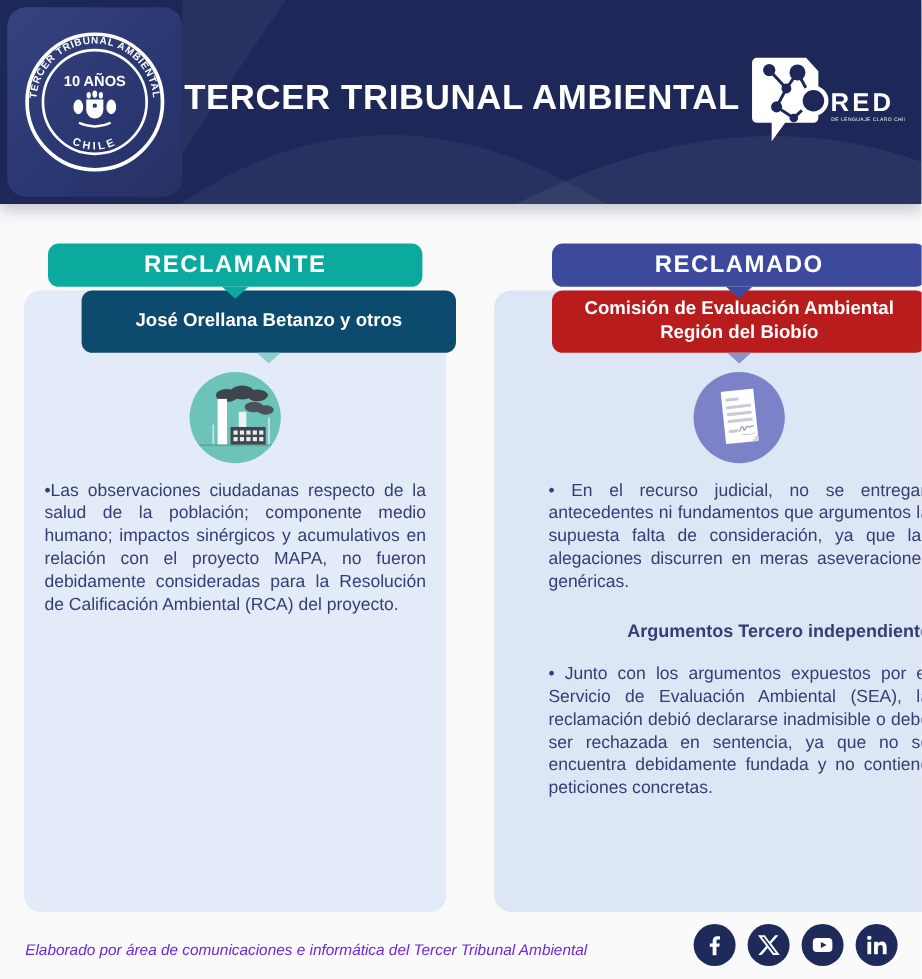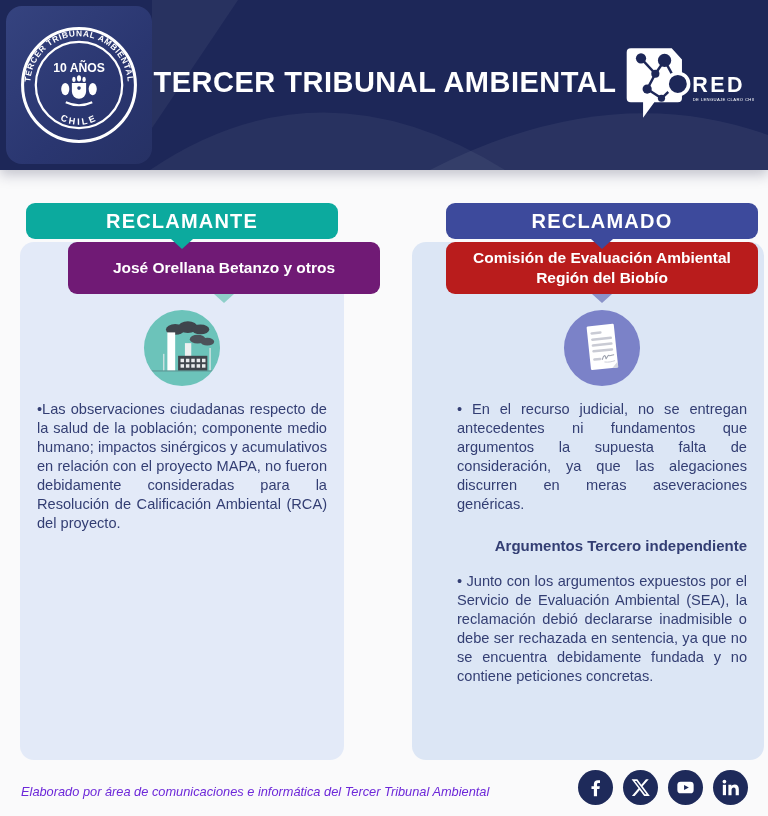--- a/index.html
+++ b/index.html
@@ -20,21 +20,21 @@
   }
   .seal { position:absolute; left:12px; top:18px; width:122px; height:122px; }
   .header-title {
     position:absolute; left:152px; right:150px; top:66px; margin:0;
     text-align:center; color:#ffffff; font-size:29px; font-weight:bold;
     letter-spacing:.5px; white-space:nowrap;
   }
   .red-logo { position:absolute; right:14px; top:42px; width:140px; height:88px; }
 
   
-  .col { position:absolute; top:203px; width:324px; height:557px; }
+  .col { position:absolute; top:203px; width:352px; height:557px; }
   .col-left  { left:20px; }
   .col-right { left:412px;padding-left:28px; }
   .col-bg {
     position:absolute; top:39px; left:0; right:0; height:518px;
     border-radius:14px; z-index:0;
   }
   .col-left  .col-bg { background:#e3eaf8; }
   .col-right .col-bg { background:#dce6f5; }
 
   .banner {
@@ -54,21 +54,21 @@
   .sub-banner {
     position:relative; z-index:2; margin:3px auto 0; width:312px; min-height:52px;
     border-radius:9px; display:flex; flex-direction:column; align-items:center;
     justify-content:center; color:#fff; font-size:15.5px; font-weight:bold;
     line-height:1.3; text-align:center; padding:2px 10px; box-sizing:border-box;
   }
   .sub-banner::after {
     content:""; position:absolute; top:100%; left:50%; transform:translateX(-50%);
     border:10px solid transparent; border-top-width:9px; border-bottom:none;
   }
-  .teal  .sub-banner { background:#701a75;margin-left:48px; }
+  .teal  .sub-banner { background:#0c4a6e;margin-left:48px; }
   .teal  .sub-banner::after { border-top-color:#8fcfc9; }
   .indigo .sub-banner { background:#b91c1c; }
   .indigo .sub-banner::after { border-top-color:#8a93c9; }
 
   .icon-circle { position:relative; z-index:1; margin:15px auto 0; width:78px; height:78px; }
   .icon-circle svg { width:78px; height:78px; display:block; }
 
   .body-text {
     position:relative; z-index:1; padding:13px 17px 0 17px;
     color:#333e73; font-size:14.6px; line-height:1.3; text-align:justify;

